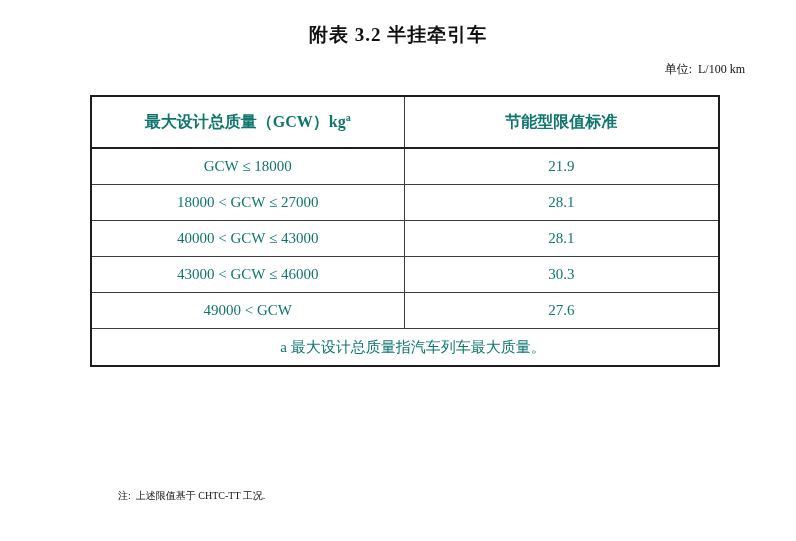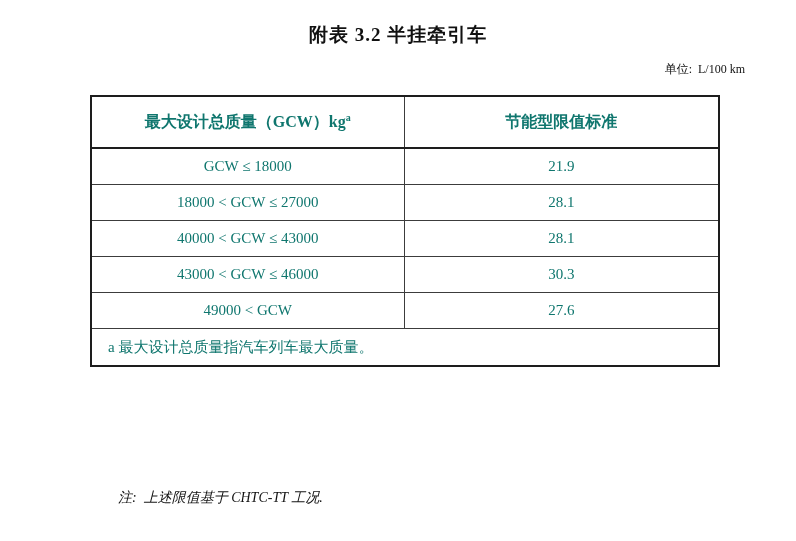--- a/index.html
+++ b/index.html
@@ -58,35 +58,34 @@
     height: 50px;
     font-size: 16px;
     font-weight: bold;
     border-bottom: 2px solid #1d1d1d;
   }
   table.limits tbody td {
     height: 35px;
     margin-top: 46px;
   }
   table.limits td.footnote-cell {
-    text-align: left;
+    text-align: center;
     padding-left: 16px;
     height: 36px;
   }
   sup.hdr-sup {
     font-size: 10px;
     line-height: 0;
   }
   .note {
     position: absolute;
     left: 118px;
     top: 489px;
-    font-size: 14px;
+    font-size: 10px;
     white-space: pre;
-    font-style: italic;
   }
 </style>
 </head>
 <body>
 
 <div class="page">
 
   <h1 class="title">附表 3.2  半挂牵引车</h1>
 
   <div class="unit-label">单位:  L/100 km</div>

